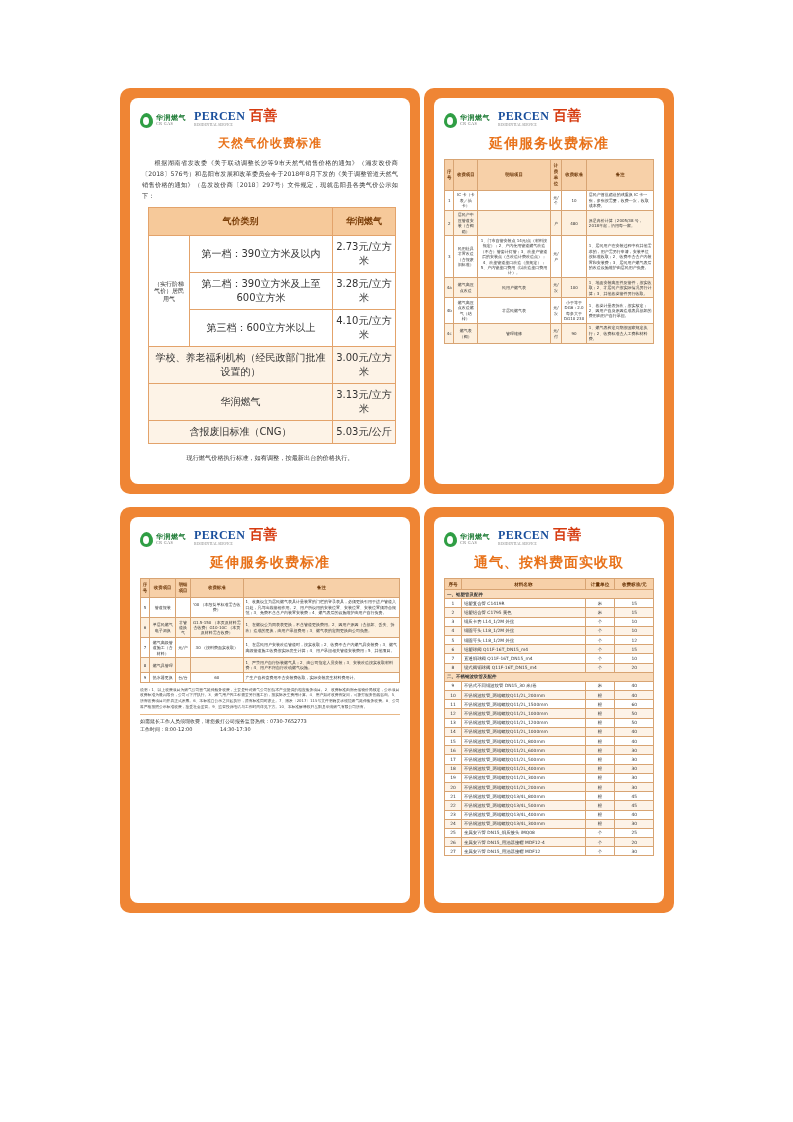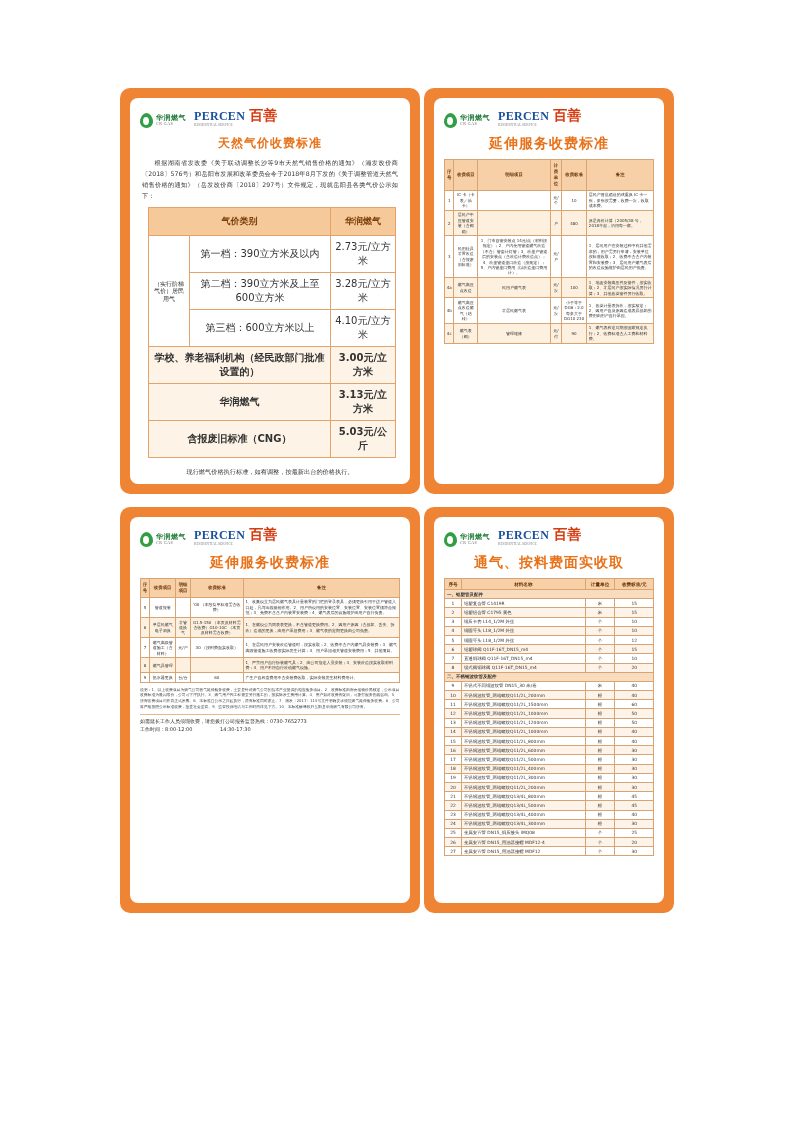--- a/index.html
+++ b/index.html
@@ -40,21 +40,21 @@
   .title.sm{font-size:14px;}
 
   .para{font-size:6.2px;line-height:1.75;color:#333;text-indent:2em;margin:0 2px 6px;text-align:justify;}
 
   
   table{border-collapse:collapse;width:100%;}
   .ptab{margin:0 8px;width:calc(100% - 12px);}
   .ptab td,.ptab th{border:1px solid #e3a36b;padding:4px 3px;font-size:10px;text-align:center;vertical-align:middle;color:#333;}
   .ptab thead th{background:#f6c99a;font-size:9px;font-weight:bold;color:#7a3d07;padding:7px 3px;}
   .ptab .vcat{width:34px;font-size:6px;line-height:1.3;}
-  .ptab .row-alt{background:#fdf3e7;font-weight:bold;}
+  .ptab .row-alt{background:#fdf3e7;}
   .note{font-size:6.2px;color:#333;text-align:center;margin-top:10px;}
 
   
   .dtab{width:100%;}
   .dtab td,.dtab th{border:1px solid #d8a473;font-size:4px;line-height:1.35;padding:1.5px 1.5px;vertical-align:middle;color:#333;}
   .dtab th{background:#f7d0a8;font-weight:bold;text-align:center;font-size:4.4px;padding:3px 1px;color:#6b3608;}
   .dtab td.c{text-align:center;}
   .dtab td.l{text-align:left;}
   .dtab tr.alt td{background:#fdf0df;}
 

